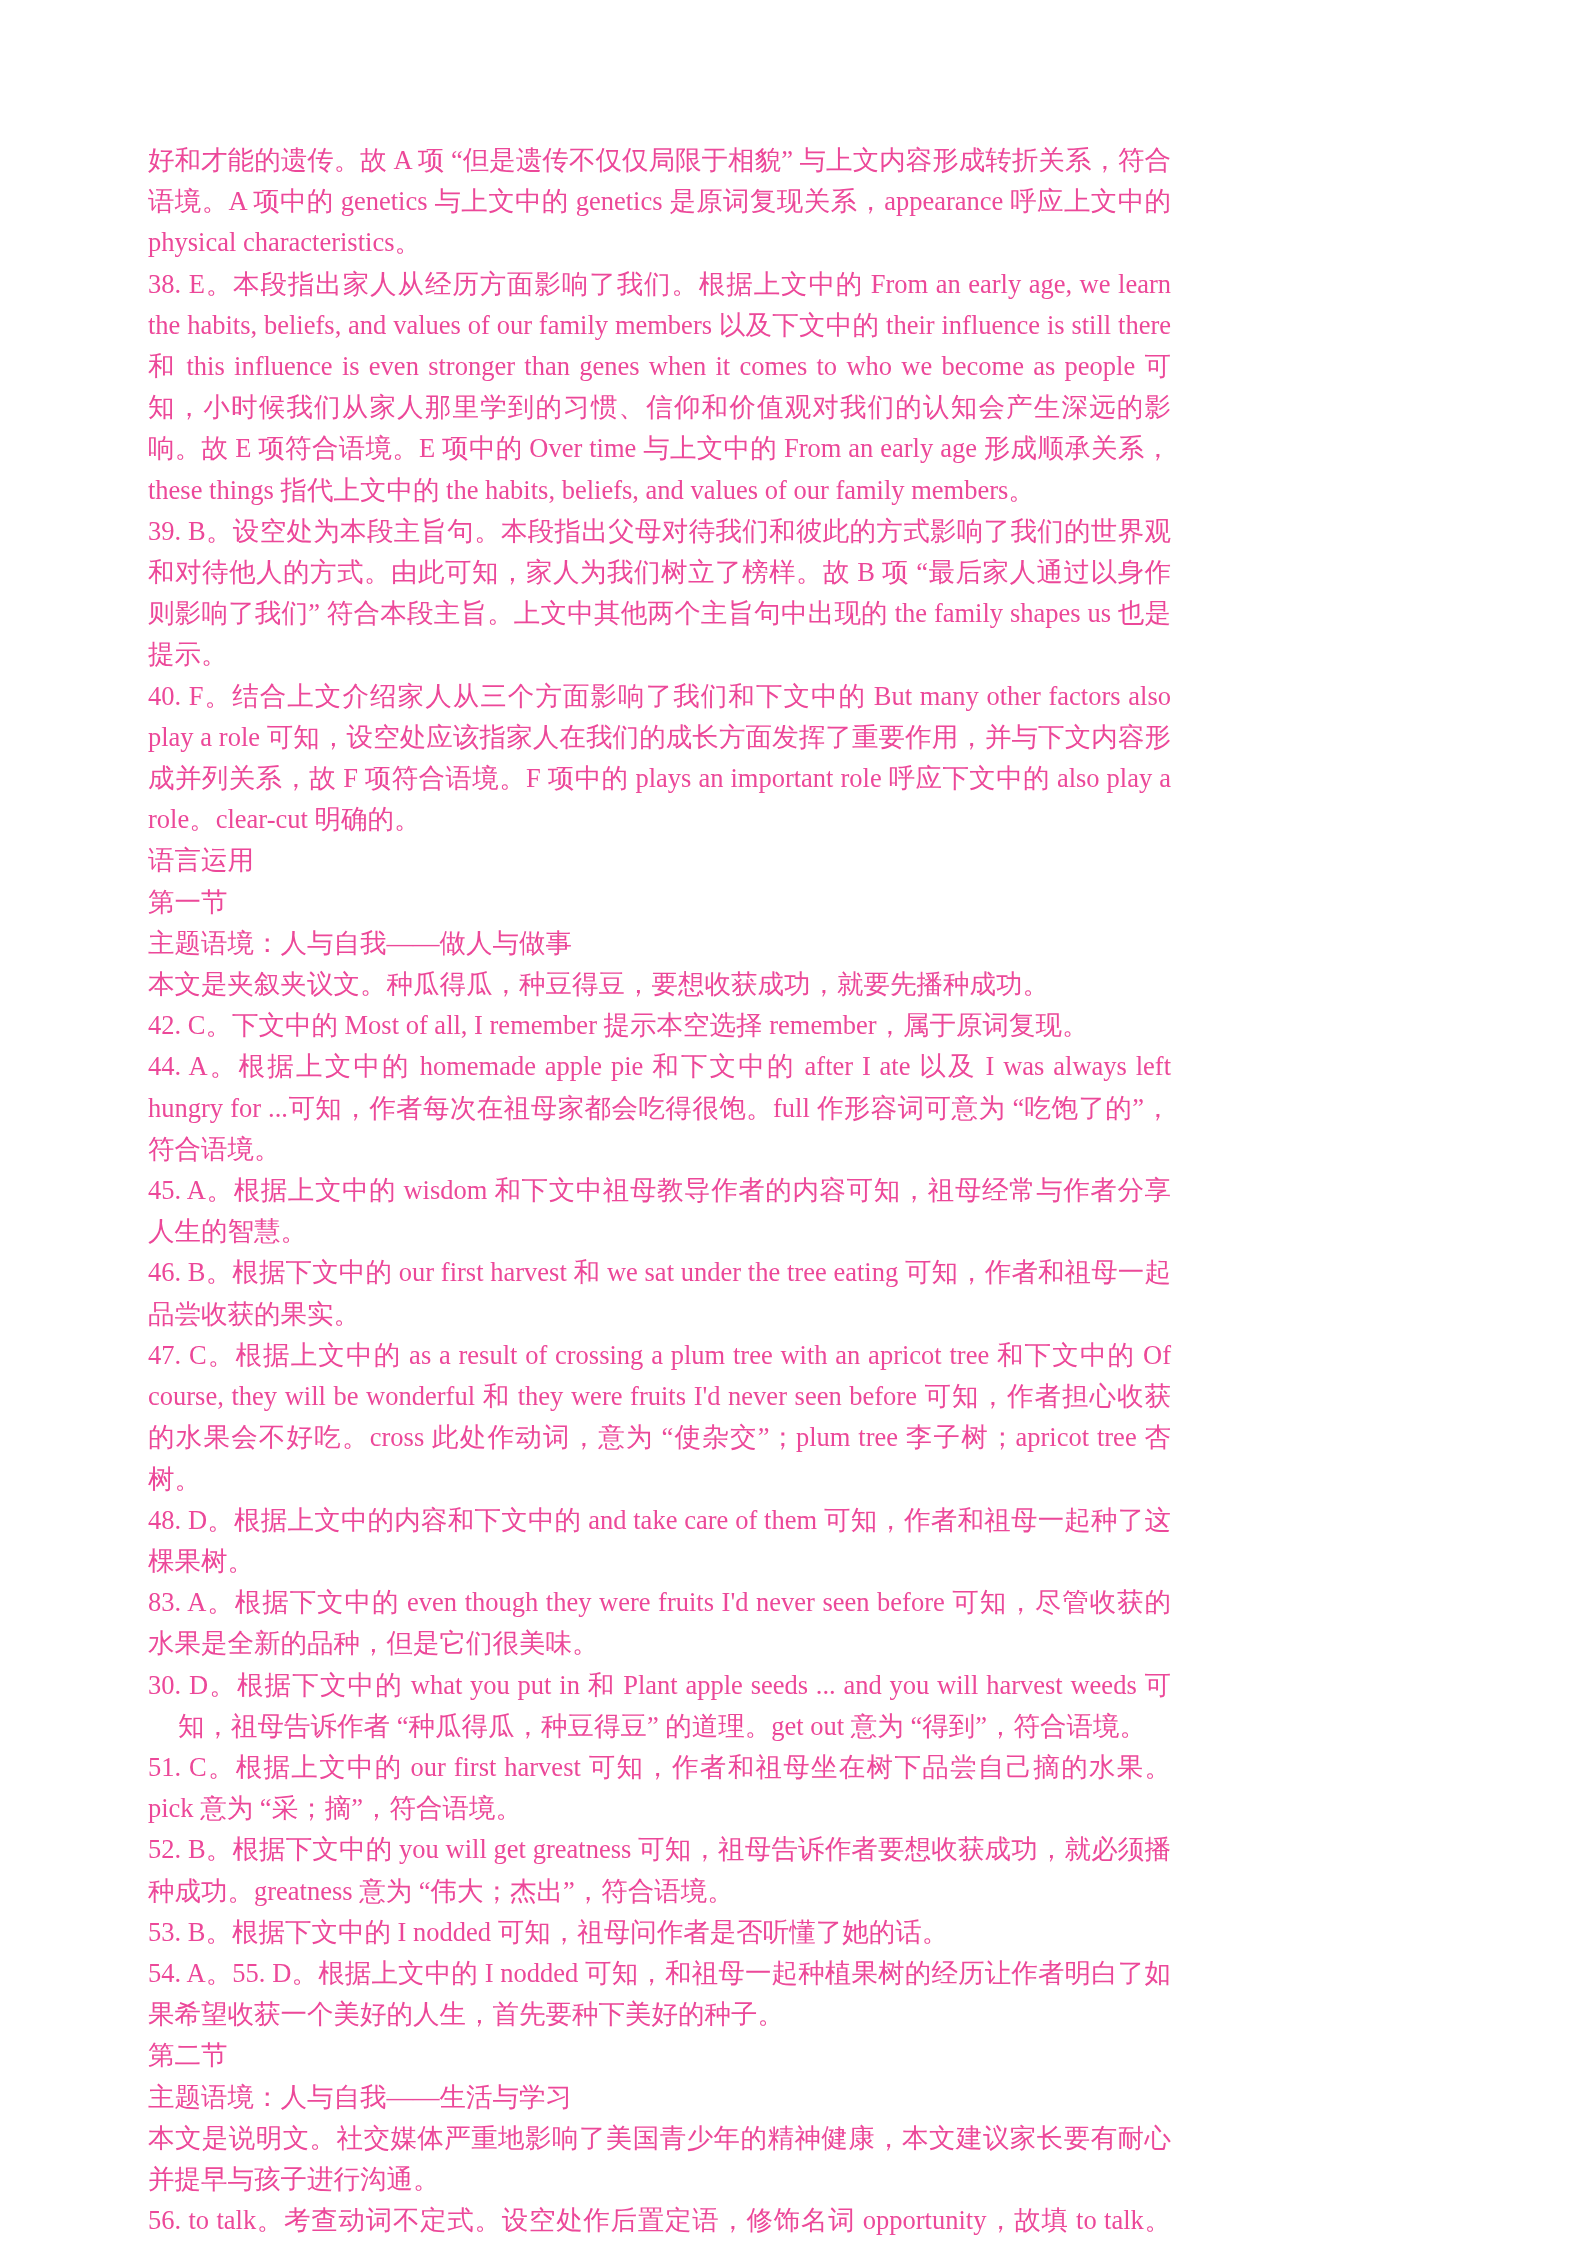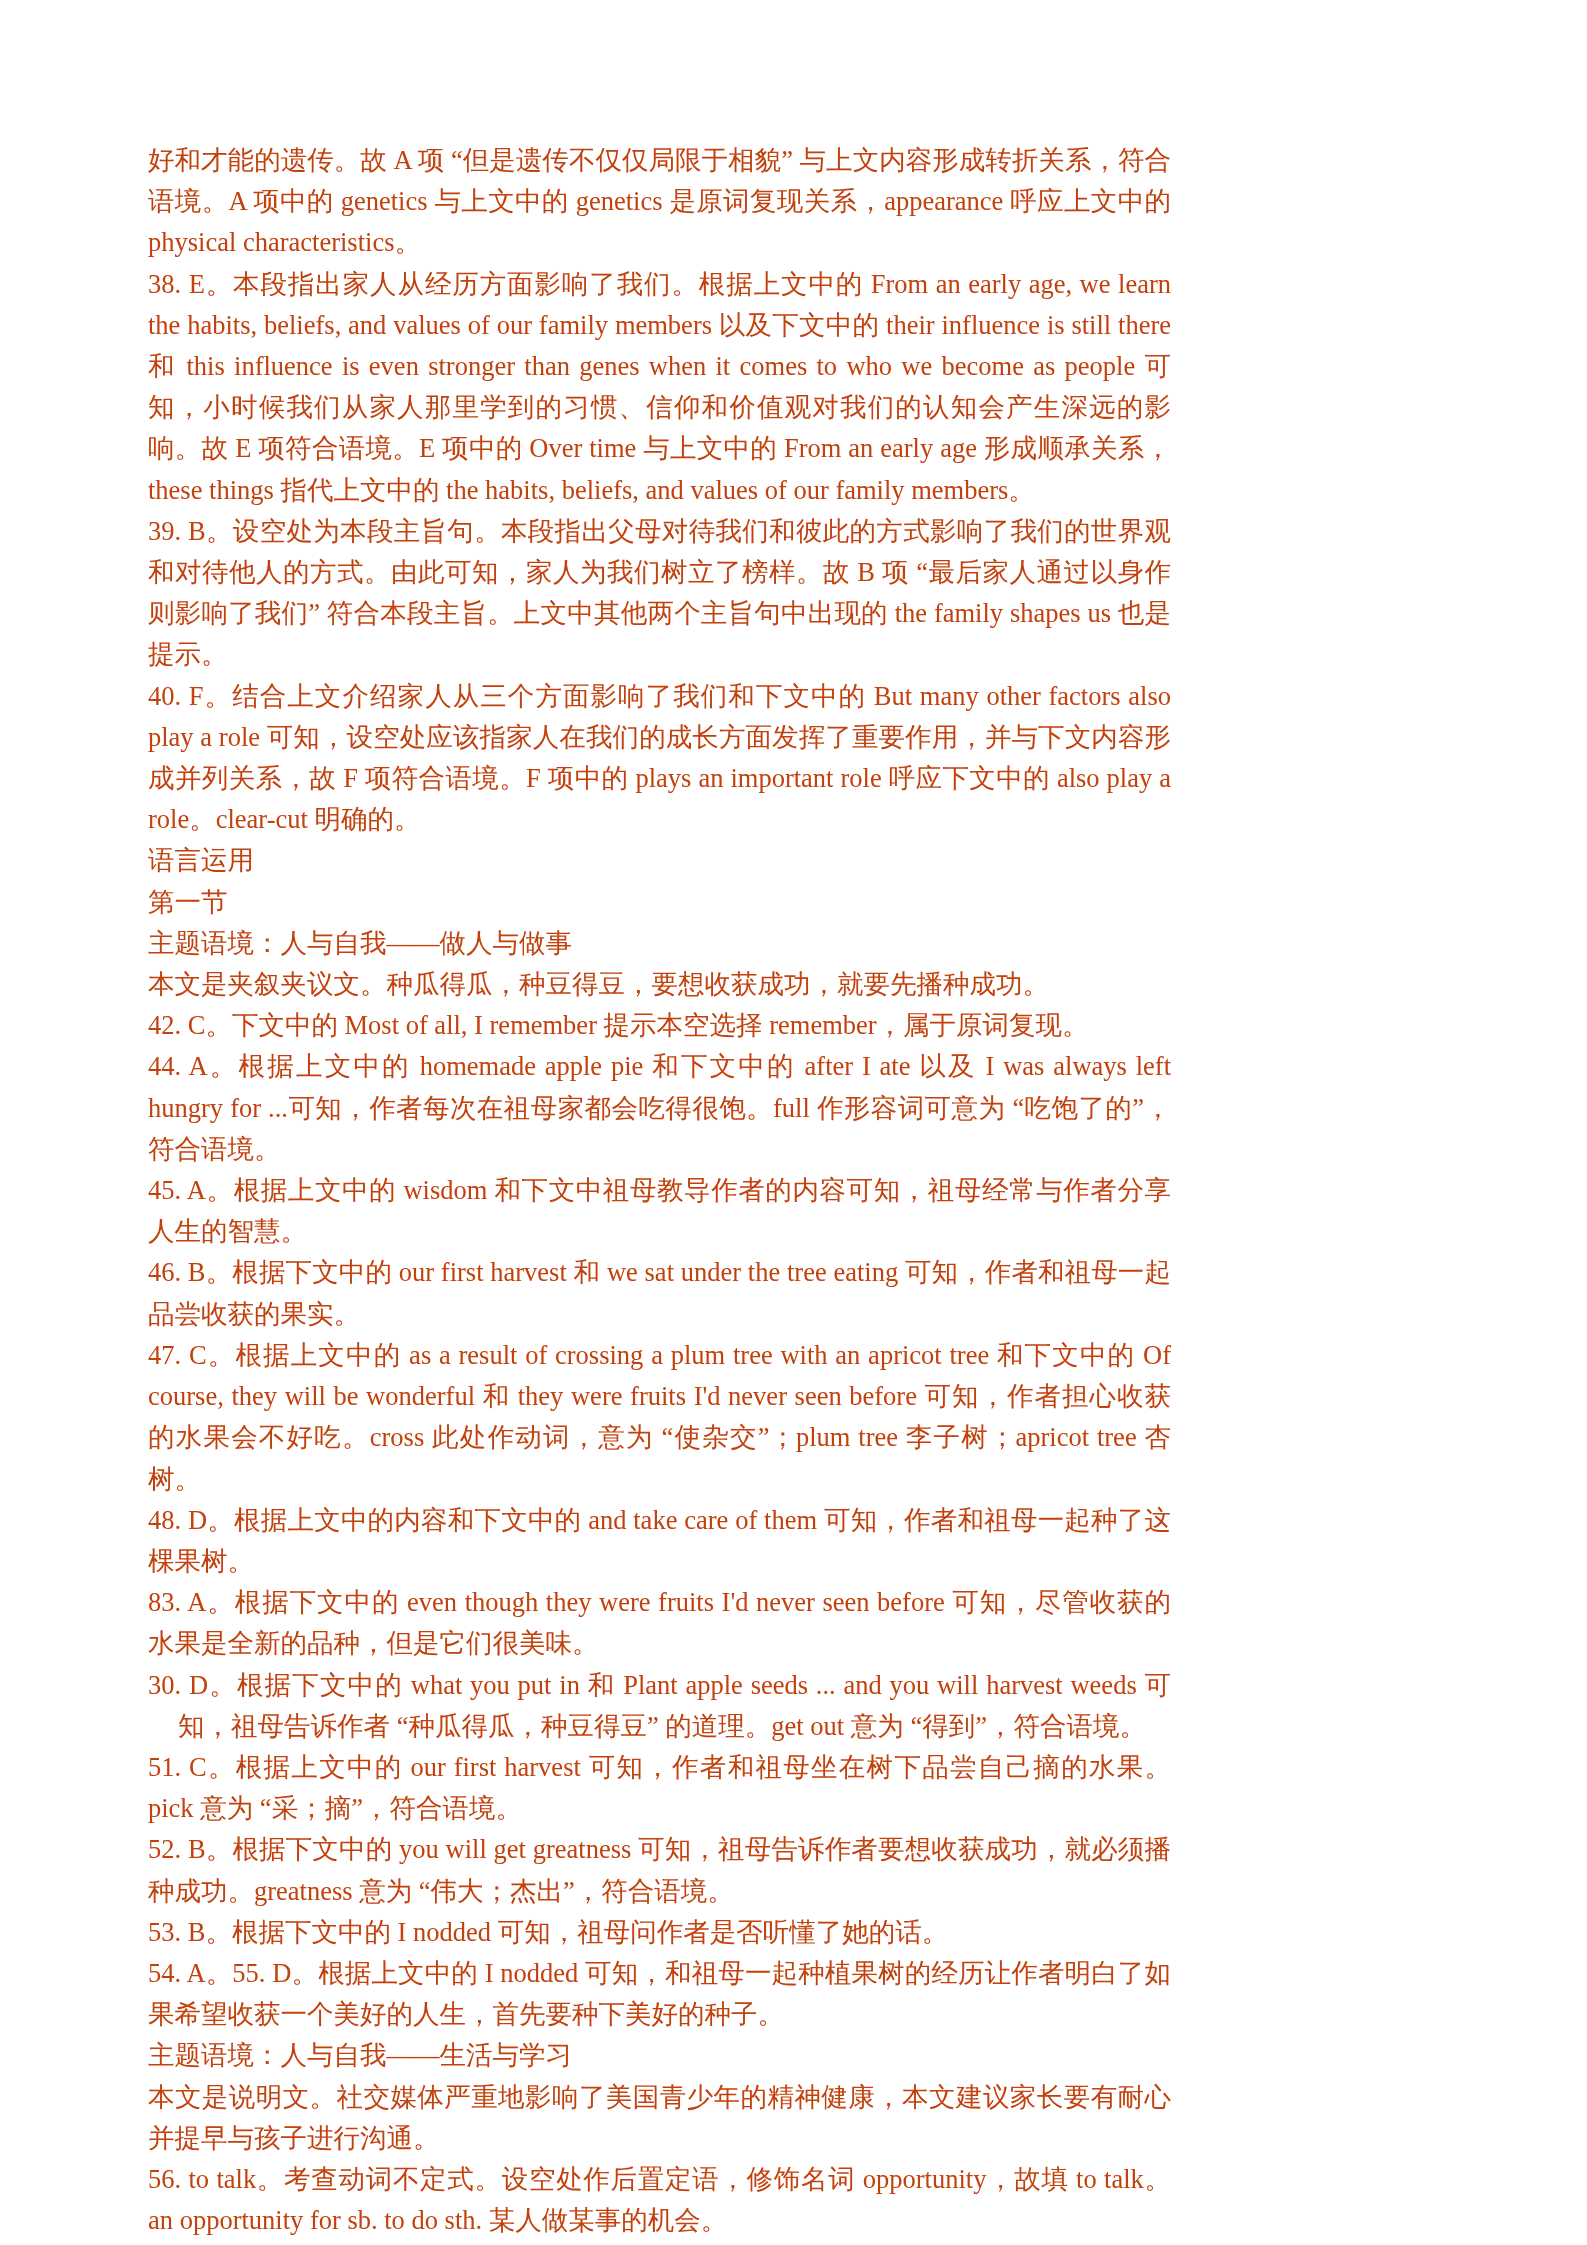--- a/index.html
+++ b/index.html
@@ -8,21 +8,21 @@
     background: #ffffff;
   }
   .page {
     width: 1319px;
     height: 2245px;
     background: #ffffff;
     position: relative;
     box-sizing: border-box;
     padding: 140px 148px 0 148px;
     font-family: "Liberation Serif", "DejaVu Serif", serif;
-    color: #c2410c;
+    color: #ec4899;
   }
   .doc {
     font-size: 26.5px;
     line-height: 1.555;
     text-align: justify;
     text-justify: inter-ideograph;
   }
   p {
     margin: 0 0 0.5px 0;
     text-indent: 0;
@@ -54,17 +54,18 @@
     <p class="sec">45. A。根据上文中的 wisdom 和下文中祖母教导作者的内容可知，祖母经常与作者分享人生的智慧。</p>
     <p class="sec">46. B。根据下文中的 our first harvest 和 we sat under the tree eating 可知，作者和祖母一起品尝收获的果实。</p>
     <p class="sec">47. C。根据上文中的 as a result of crossing a plum tree with an apricot tree 和下文中的 Of course, they will be wonderful 和 they were fruits I'd never seen before 可知，作者担心收获的水果会不好吃。cross 此处作动词，意为 “使杂交”；plum tree 李子树；apricot tree 杏树。</p>
     <p class="sec">48. D。根据上文中的内容和下文中的 and take care of them 可知，作者和祖母一起种了这棵果树。</p>
     <p class="sec">83. A。根据下文中的 even though they were fruits I'd never seen before 可知，尽管收获的水果是全新的品种，但是它们很美味。</p>
     <p class="sec hang2">30. D。根据下文中的 what you put in 和 Plant apple seeds ... and you will harvest weeds 可知，祖母告诉作者 “种瓜得瓜，种豆得豆” 的道理。get out 意为 “得到”，符合语境。</p>
     <p class="sec">51. C。根据上文中的 our first harvest 可知，作者和祖母坐在树下品尝自己摘的水果。pick 意为 “采；摘”，符合语境。</p>
     <p class="sec">52. B。根据下文中的 you will get greatness 可知，祖母告诉作者要想收获成功，就必须播种成功。greatness 意为 “伟大；杰出”，符合语境。</p>
     <p class="sec">53. B。根据下文中的 I nodded 可知，祖母问作者是否听懂了她的话。</p>
     <p class="sec">54. A。55. D。根据上文中的 I nodded 可知，和祖母一起种植果树的经历让作者明白了如果希望收获一个美好的人生，首先要种下美好的种子。</p>
+    <p class="sec">第二节</p>
     <p class="sec">主题语境：人与自我——生活与学习</p>
     <p class="sec">本文是说明文。社交媒体严重地影响了美国青少年的精神健康，本文建议家长要有耐心并提早与孩子进行沟通。</p>
     <p class="sec">56. to talk。考查动词不定式。设空处作后置定语，修饰名词 opportunity，故填 to talk。an opportunity for sb. to do sth. 某人做某事的机会。</p>
   </div>
 </div>
 
 </body></html>

